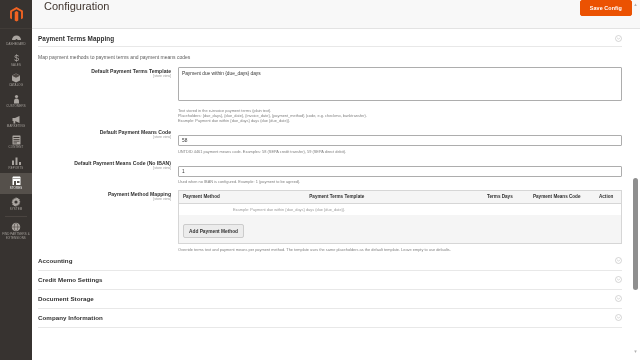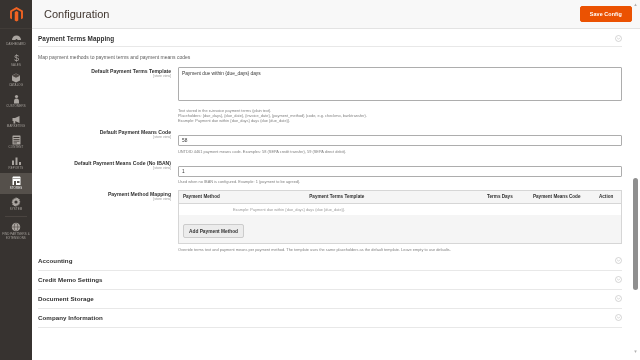--- a/index.html
+++ b/index.html
@@ -49,21 +49,21 @@
   .nav-sep { height: 1px; background: #4a4440; margin: 2px 5px; }
 
   
   .main {
     flex: 1; height: 360px; background: #ffffff;
     display: flex; flex-direction: column; position: relative;
   }
   .topbar {
     height: 29px; background: #f8f8f8;
     border-bottom: 1px solid #e3e3e3;
-    display: flex; align-items: center; justify-content: space-between;
+    display: flex; align-items: flex-start; justify-content: space-between;
     padding: 0 8px 0 12px;
   }
   .page-title { font-size: 11px; color: #41362f; font-weight: 400; }
   .btn-save {
     background: #eb5202; color: #ffffff;
     border: 1px solid #eb5202; border-radius: 2px;
     font-size: 5.4px; font-weight: bold;
     padding: 4px 9px; cursor: pointer;
     font-family: "Liberation Sans", sans-serif;
     letter-spacing: 0.1px;

